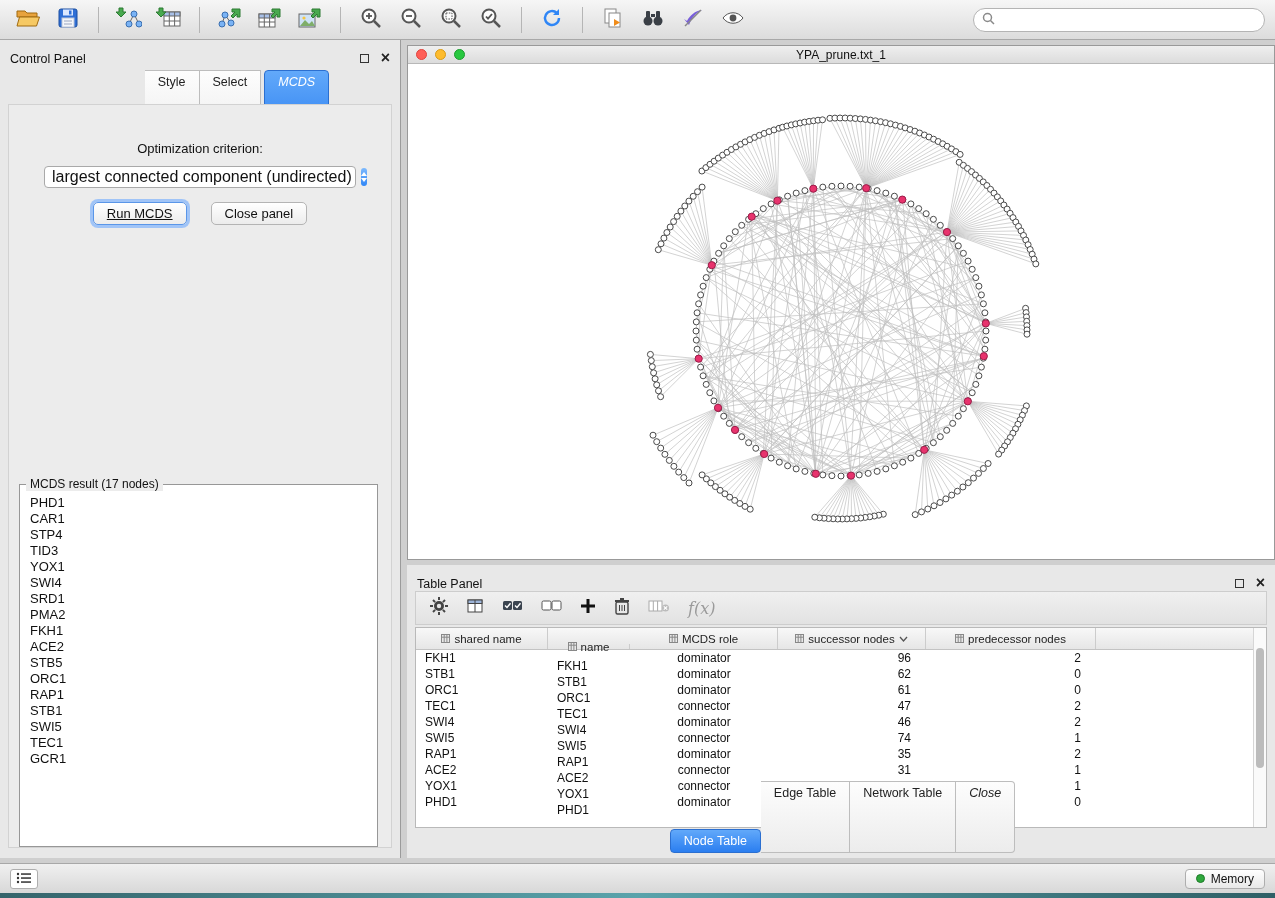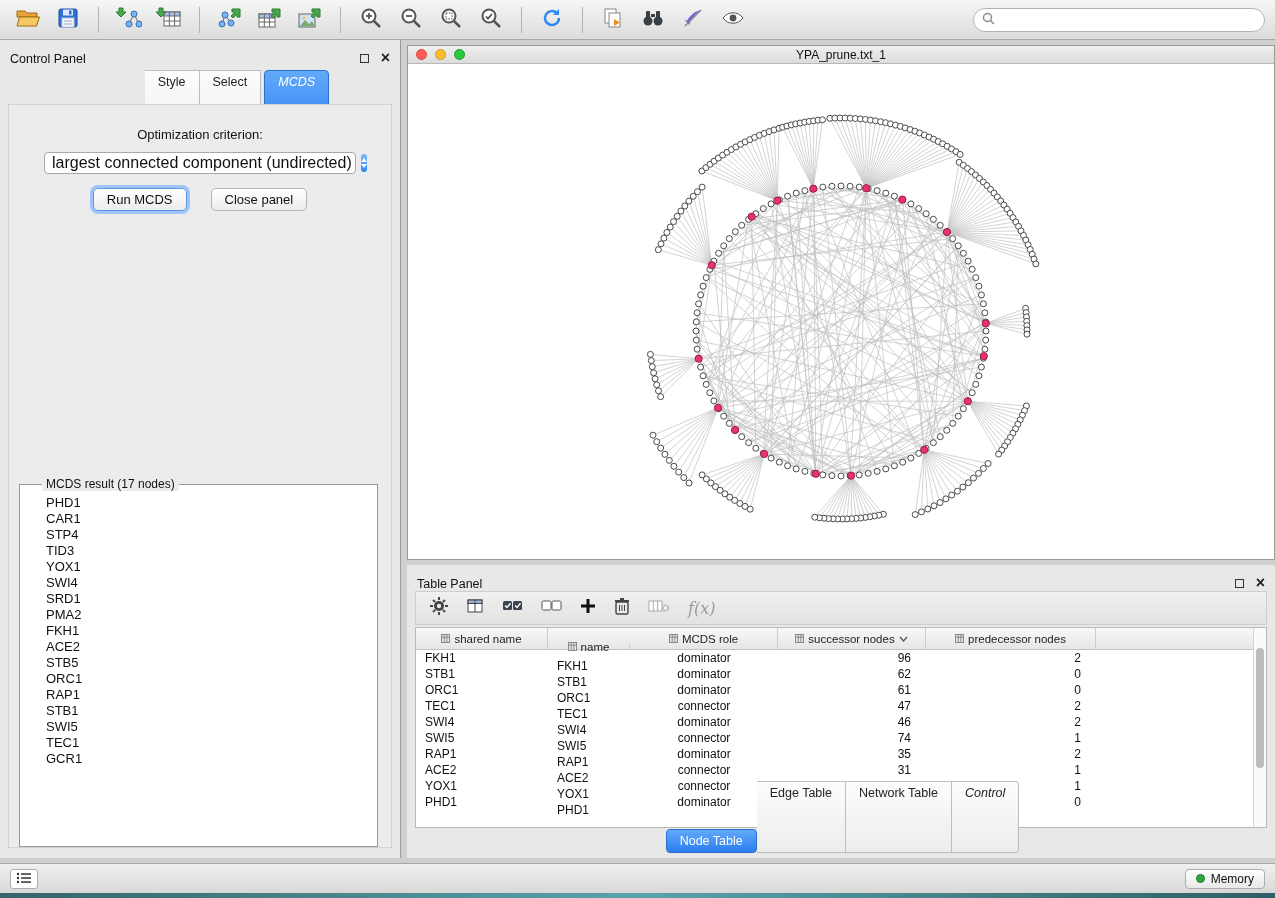--- a/index.html
+++ b/index.html
@@ -28,36 +28,36 @@
   .seg { display:flex; justify-content:center; margin-top:4px; }
   .seg .tab { font-size:12.5px; padding:4px 13px; background:linear-gradient(#fdfdfd,#ececec);
     border:1px solid #bdbdbd; border-left:none; color:#222; cursor:default; }
   .seg .tab:first-child { border-left:1px solid #bdbdbd; border-radius:4px 0 0 4px;margin-top:48px; }
   .seg .tab:last-child { border-radius:0 4px 4px 0;font-style:italic; }
   .seg .tab.active { background:linear-gradient(#62a9fa,#2b7ef0); color:#fff; border:1px solid #2b6fd0;
     border-radius:4px; margin-left:3px; }
 
   #cp-content { position:absolute; left:8px; right:8px; top:64px; bottom:10px;
     background:#ececec; border:1px solid #d2d2d2; }
-  .opt-label { text-align:center; font-size:13px; margin-top:22px; color:#111; }
+  .opt-label { text-align:center; font-size:13px; margin-top:36px; color:#111; }
   .combo { width:312px; height:22px; background:#fff; border:1px solid #a9a9a9; border-radius:4px;
     display:flex; align-items:center; margin:10px auto 0; }
   .combo .val { flex:1; font-size:16px; padding:0 7px; white-space:nowrap; color:#111; }
   .combo .stepper { width:17px; height:18px; margin:0 2px; border-radius:3px;
     background:linear-gradient(#7db9fd,#2f86f6); display:flex; flex-direction:column;
     align-items:center; justify-content:center; gap:2px; }
   .tri-up { width:0; height:0; border-left:3.5px solid transparent; border-right:3.5px solid transparent; border-bottom:4px solid #fff; }
   .tri-down { width:0; height:0; border-left:3.5px solid transparent; border-right:3.5px solid transparent; border-top:4px solid #fff; }
   .btn-row { display:flex; justify-content:center; gap:24px; margin-top:14px; }
   .btn { font-size:13px; padding:3px 13px; background:linear-gradient(#ffffff,#ececec);
     border:1px solid #b4b4b4; border-radius:5px; color:#111; cursor:default; }
-  .btn.focus { box-shadow:0 0 0 3px rgba(110,170,255,.6); border-color:#5a96e8; }
+  .btn.focus { box-shadow:0 0 0 3px rgba(110,170,255,.6); border-color:#5a96e8;text-decoration:underline; }
 
   #mcds-fieldset { position:absolute; left:10px; right:13px; top:372px; height:370px;
-    background:#fff; border:1px solid #979797;padding-left:16px; }
+    background:#fff; border:1px solid #979797; }
   #mcds-fieldset legend { background:#ececec; font-size:12px; margin-left:6px; padding:0 4px; color:#111; }
   #mcds-list { padding:4px 10px; font-size:13px; line-height:16px; color:#111; }
 
   
   #network-window { position:absolute; left:407px; top:45px; width:868px; height:515px;
     background:#fff; border:1px solid #999; }
   #nw-titlebar { height:18px; background:linear-gradient(#efefef,#dcdcdc); border-bottom:1px solid #b8b8b8;
     position:relative; display:flex; align-items:center; padding-left:8px; gap:8px; }
   .tl { width:11px; height:11px; border-radius:50%; }
   .tl.red { background:#ff5f57; border:1px solid #e0443e; }
@@ -1161,21 +1161,21 @@
         </div>
       <div id="tp-scrollbar">
           <div id="tp-thumb"></div>
         </div>
     </div>
     <div id="tp-tabs">
       <div class="seg">
         <span class="tab active">Node Table</span>
         <span class="tab">Edge Table</span>
         <span class="tab">Network Table</span>
-        <span class="tab">Control</span>
+        <span class="tab">Close</span>
       </div>
     </div>
   </div>
 
   <div id="status-bar">
     <div id="menu-btn">
       <span><svg width="16" height="12" viewBox="0 0 16 12">
             <circle cx="2" cy="2" r="1.2" fill="#333"></circle>
             <rect x="5" y="1.3" width="10" height="1.5" fill="#333"></rect>
             <circle cx="2" cy="6" r="1.2" fill="#333"></circle>

